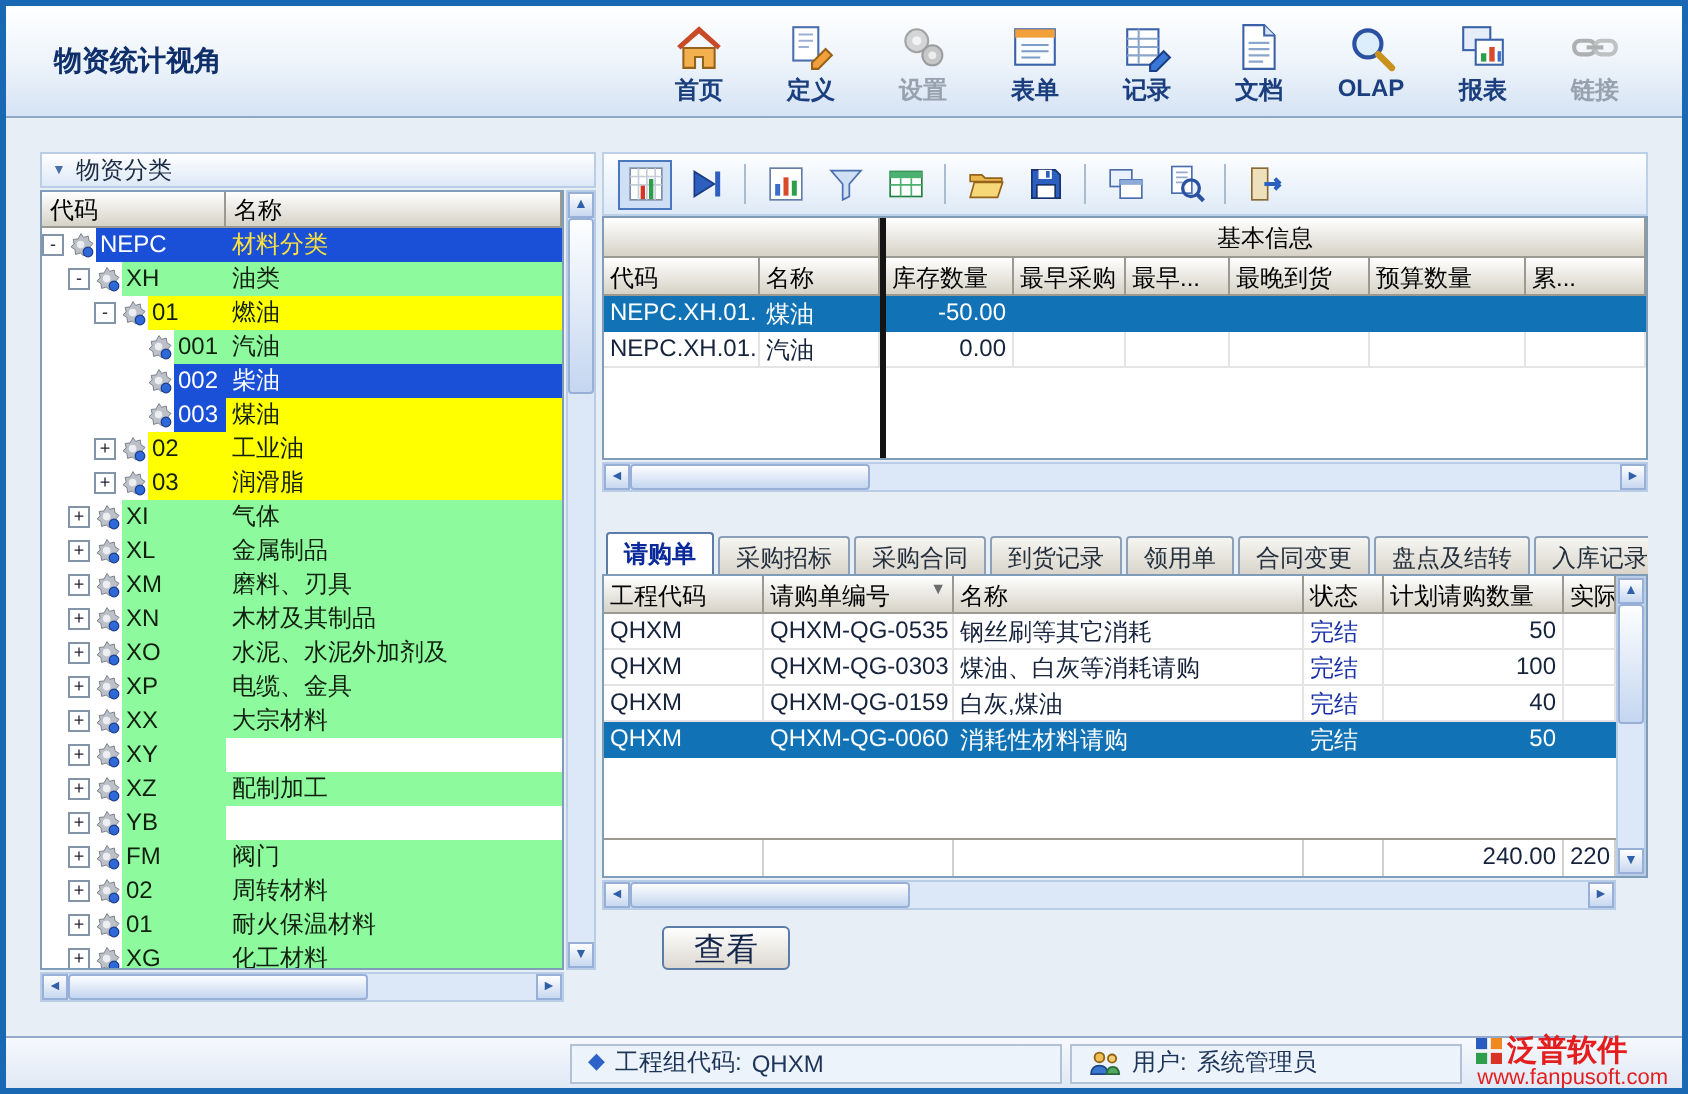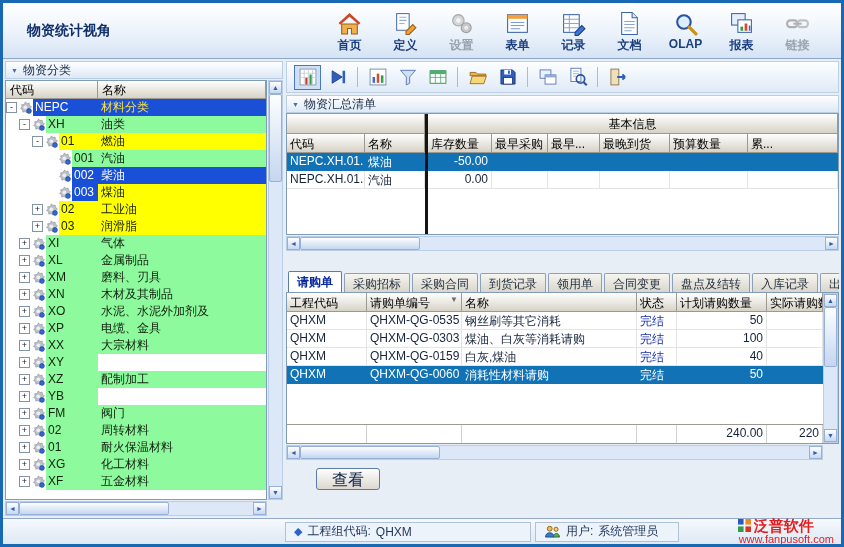--- a/index.html
+++ b/index.html
@@ -16,21 +16,21 @@
   .tb-item { display:flex; flex-direction:column; align-items:center; width:39px; cursor:pointer; }
   .tb-item .icon { width:25px; height:25px; }
   .tb-label { font-size:12px; font-weight:bold; color:#1b3f7e; margin-top:1px; white-space:nowrap; }
   .tb-item.disabled { cursor:default; }
   .tb-item.disabled .tb-label { color:#98a2ae; }
   .tb-item.disabled .icon { filter:grayscale(1); opacity:.75; }
 
   .icon svg { width:100%; height:100%; display:block; }
 
   
-  .main { flex:1; display:flex; min-height:0; padding:2px; }
+  .main { flex:1; display:flex; min-height:0; padding:17px; }
 
   
   .left-panel { width:278px; flex:none; display:flex; flex-direction:column; margin-right:3px; min-height:0; }
   .panel-header { height:18px; flex:none; display:flex; align-items:center; gap:5px; font-size:12px;
     color:#1c2c44; background:linear-gradient(#fefefe,#dde9f7); border:1px solid #b9cde6; padding:0 5px; }
   .chev { font-size:7px; color:#4a6ea8; }
   .tree-area { flex:1; display:flex; min-height:0; margin-top:1px; }
   .tree-main { flex:1; display:flex; flex-direction:column; border:1px solid #7f9db9; background:#fff; min-width:0; }
   .tree-cols { display:flex; flex:none; height:18px; }
   .tree-colh { background:linear-gradient(#ffffff,#d6d2c6); border-right:1px solid #9c9a90;
@@ -113,21 +113,21 @@
   .view-btn { width:64px; height:22px; font-size:16px; font-family:inherit; color:#14264a;
     background:linear-gradient(#fefefe,#dcd8d0); border:1px solid #5a7ca8; border-radius:3px; cursor:pointer; }
 
   
   .statusbar { height:26px; flex:none; display:flex; align-items:center;
     background:linear-gradient(#f6f9fd,#dfe8f4); border-top:1px solid #93aac8; padding:2px 4px; }
   .sb-spacer { width:278px; flex:none; }
   .sb-box { height:20px; display:flex; align-items:center; gap:5px; border:1px solid #b3c1d6; background:#edf3fb;
     padding:0 8px; font-size:12px; color:#1c3458; margin-right:4px; white-space:nowrap; }
   .sb-box.project { width:246px; }
-  .sb-box.user { width:144px; }
+  .sb-box.user { width:196px; }
   .diamond { color:#2d62c8; font-size:11px; line-height:11px; }
   .sb-icon { width:17px; height:13px; }
   .watermark { margin-left:auto; display:flex; flex-direction:column; align-items:flex-start; line-height:1.05; padding-right:3px; }
   .wm-top { display:flex; align-items:center; gap:3px; }
   .wm-logo { width:13px; height:13px; }
   .wm-brand { color:var(--watermark-red,#e41e1e); font-weight:bold; font-size:15px; }
   .wm-url { color:var(--watermark-red,#e41e1e); font-size:11px; margin-left:1px; }
 </style>
 </head>
 <body>
@@ -651,24 +651,20 @@
           <div class="rtb-btn">
        <span class="icon">
               <svg viewBox="0 0 24 24">
                 <rect x="3.5" y="2.5" width="9.5" height="19" fill="#efe0bd" stroke="#8a6a34"></rect>
                 <path d="M11 12h9.5m0 0-3.2-3.2M20.5 12l-3.2 3.2" fill="none" stroke="#2d5fc0" stroke-width="2.4"></path>
               </svg>
             </span>
      </div>
         </div>
 
-      <div class="panel-header section-header">
-        <span class="chev">▼</span>
-        <span>物资汇总清单</span>
-      </div>
 
       <div class="summary-table" id="summary-table">
           <div class="s-row ghead">
   <span class="s-hcell" style="width:138px"></span>
   <span class="blackdiv"></span>
   <span class="s-hcell grow center">基本信息</span>
           </div>
           <div class="s-row chead">
             <span class="s-hcell" style="width:78px">代码</span>
             <span class="s-hcell" style="width:60px">名称</span>

